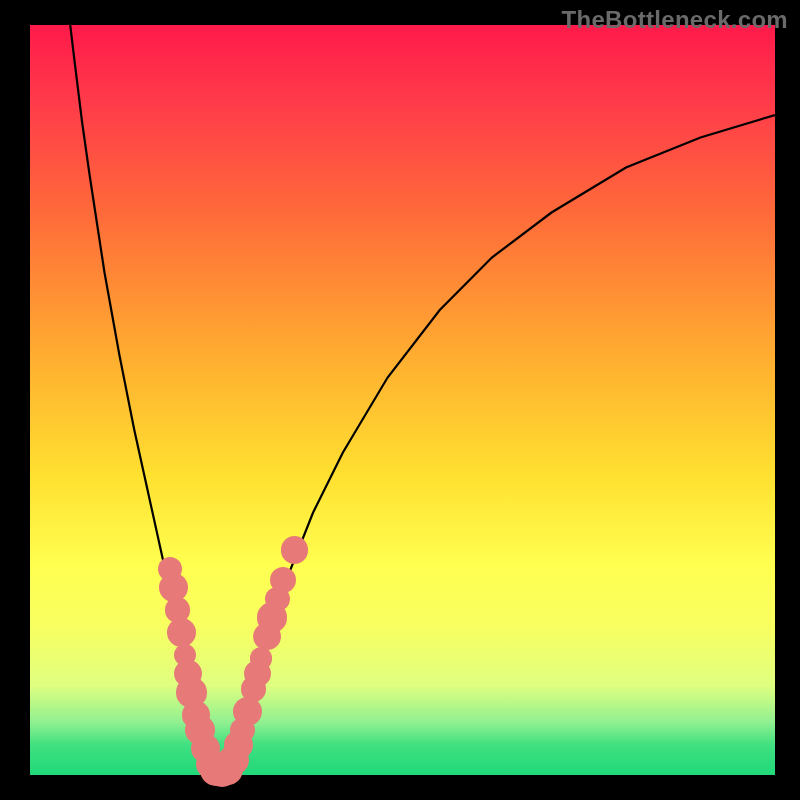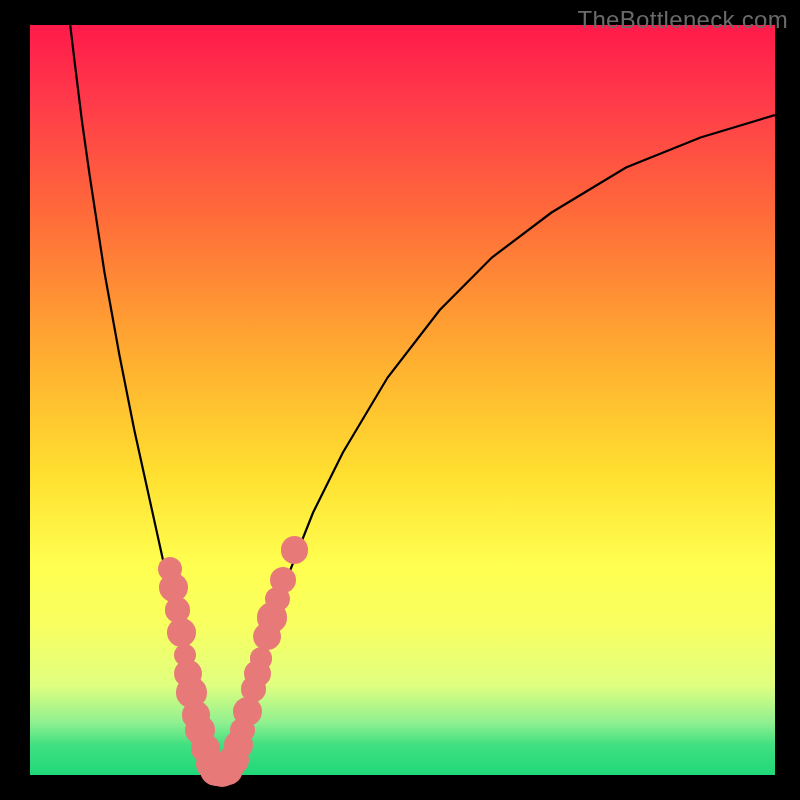--- a/index.html
+++ b/index.html
@@ -23,21 +23,21 @@
       #90f090 93%,
       #40e080 96%,
       #20d878 100%);
   }
   .watermark {
     position: absolute;
     top: 6px;
     right: 12px;
     color: #6a6a6a;
     font-size: 24px;
-    font-weight: 400;
+    font-weight: 700;
     letter-spacing: 0.3px;
   }
   svg.curve { position: absolute; left: 0; top: 0; width: 745px; height: 750px; }
   .dot {
     position: absolute;
     background: #e77a79;
     border-radius: 50%;
   }
 </style>
 </head>

